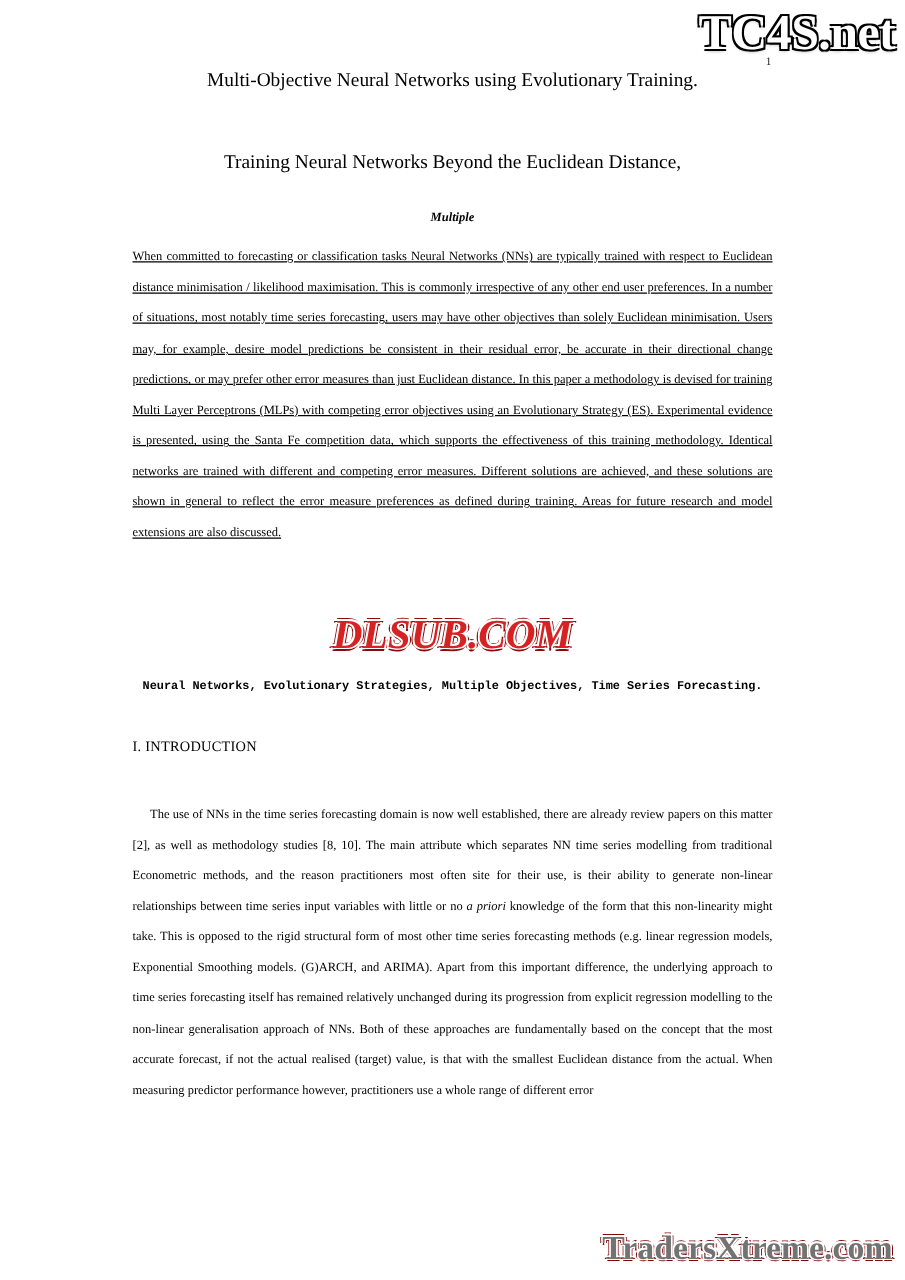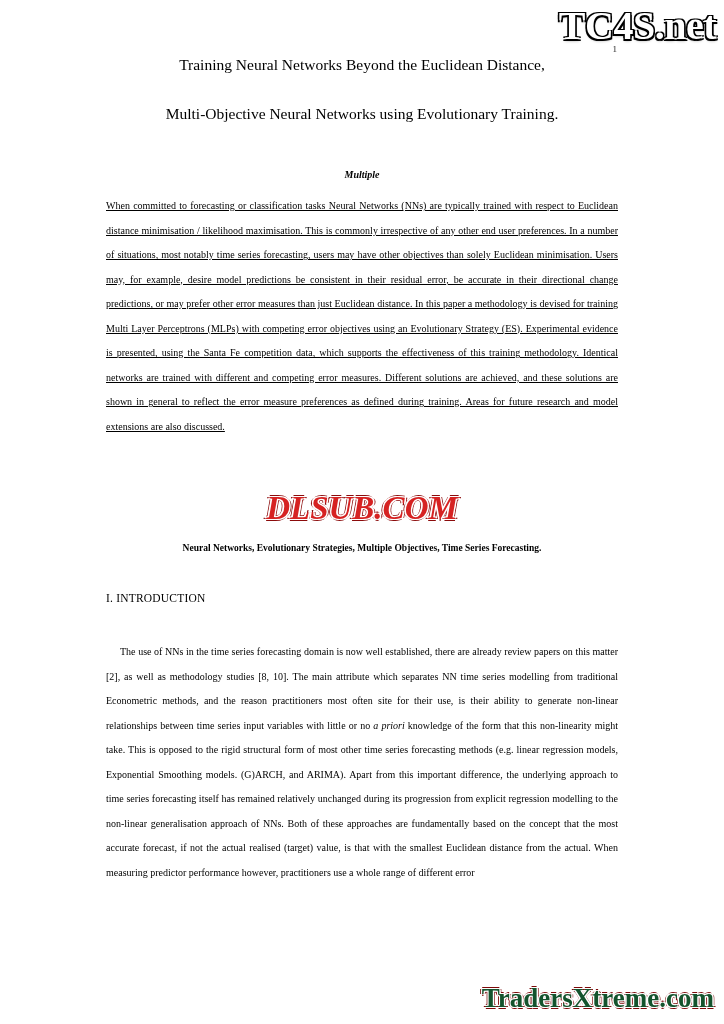--- a/index.html
+++ b/index.html
@@ -64,21 +64,21 @@
       -2.4px 0 0 #8b0b0b, 2.4px 0 0 #8b0b0b,
       0 -2.4px 0 #8b0b0b, 0 2.4px 0 #8b0b0b;
   }
   .wm-bottom {
     position: absolute;
     right: 10px;
     bottom: 10px;
     font-family: "Liberation Serif", serif;
     font-size: 27px;
     font-weight: 700;
-    color: #14532d;
+    color: #737373;
     text-shadow:
       -1.2px -1.2px 0 #ffffff, 1.2px -1.2px 0 #ffffff,
       -1.2px  1.2px 0 #ffffff, 1.2px  1.2px 0 #ffffff,
       -2px 0 0 #7d0909, 2px 0 0 #7d0909,
       0 -2px 0 #7d0909, 0 2px 0 #7d0909;
     z-index: 5;
   }
 
   
   .page-number {
@@ -124,20 +124,21 @@
 
   .keywords {
     text-align: center;
     font-size: 9.5px;
     font-weight: bold;
     margin: 0;
     position: absolute;
     left: 0;
     width: 512px;
     top: 487px;
+    font-family: Liberation Mono, monospace;
   }
 
   .intro-heading {
     font-size: 11.5px;
     margin: 0;
     position: absolute;
     left: 0;
     width: 512px;
     top: 536px;
     letter-spacing: 0.2px;
@@ -159,22 +160,22 @@
 <body>
 
 <div class="page">
 
   <div class="wm-top">TC4S.net</div>
 
   <div class="page-number">1</div>
 
   <div class="content">
 
+    <div class="title-line second">Multi-Objective Neural Networks using Evolutionary Training.</div>
     <div class="title-line first">Training Neural Networks Beyond the Euclidean Distance,</div>
-    <div class="title-line second">Multi-Objective Neural Networks using Evolutionary Training.</div>
 
     <div class="section-heading">Multiple</div>
     <p class="abstract-body">When committed to forecasting or classification tasks Neural Networks (NNs) are typically trained with respect to Euclidean distance minimisation / likelihood maximisation. This is commonly irrespective of any other end user preferences. In a number of situations, most notably time series forecasting, users may have other objectives than solely Euclidean minimisation. Users may, for example, desire model predictions be consistent in their residual error, be accurate in their directional change predictions, or may prefer other error measures than just Euclidean distance. In this paper a methodology is devised for training Multi Layer Perceptrons (MLPs) with competing error objectives using an Evolutionary Strategy (ES). Experimental evidence is presented, using the Santa Fe competition data, which supports the effectiveness of this training methodology. Identical networks are trained with different and competing error measures. Different solutions are achieved, and these solutions are shown in general to reflect the error measure preferences as defined during training. Areas for future research and model extensions are also discussed.</p>
 
     <div class="keywords">Neural Networks, Evolutionary Strategies, Multiple Objectives, Time Series Forecasting.</div>
 
     <div class="intro-heading">I. INTRODUCTION</div>
 
     <div class="intro-body">
       <span class="indent">The use of NNs in the time series forecasting domain is now well established, there are already review papers on this matter [2], as well as methodology studies [8, 10]. The main attribute which separates NN time series modelling from traditional Econometric methods, and the reason practitioners most often site for their use, is their ability to generate non-linear relationships between time series input variables with little or no </span><span class="it">a priori</span><span> knowledge of the form that this non-linearity might take. This is opposed to the rigid structural form of most other time series forecasting methods (e.g. linear regression models, Exponential Smoothing models. (G)ARCH, and ARIMA).  Apart from this important difference, the underlying approach to time series forecasting itself has remained relatively unchanged during its progression from explicit regression modelling to the non-linear generalisation approach of NNs. Both of these approaches are fundamentally based on the concept that the most accurate forecast, if not the actual realised (target) value, is that with the smallest Euclidean distance from the actual. When measuring predictor performance however, practitioners use a whole range of different error</span>

